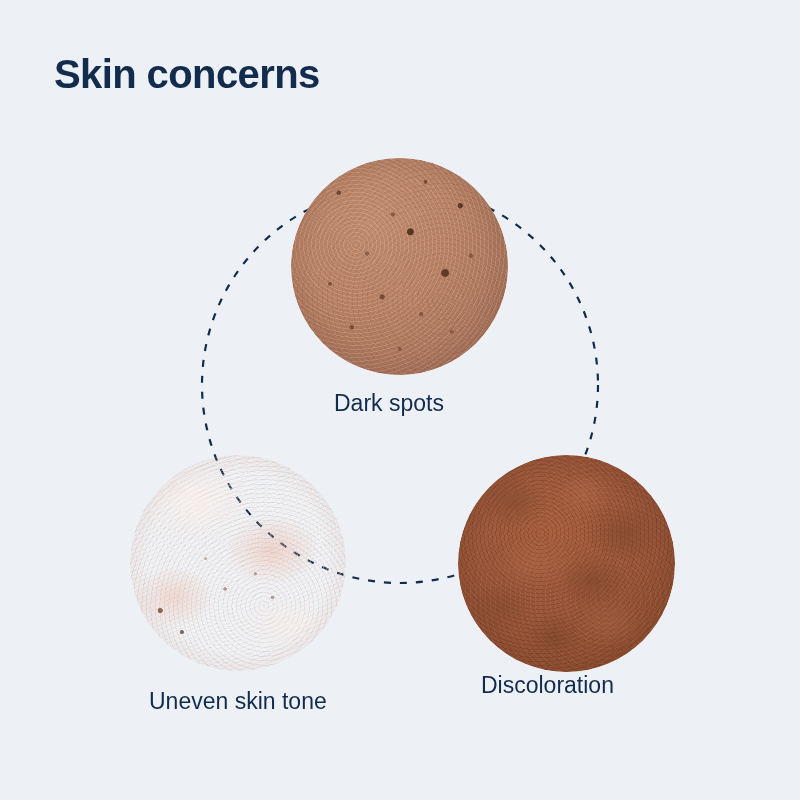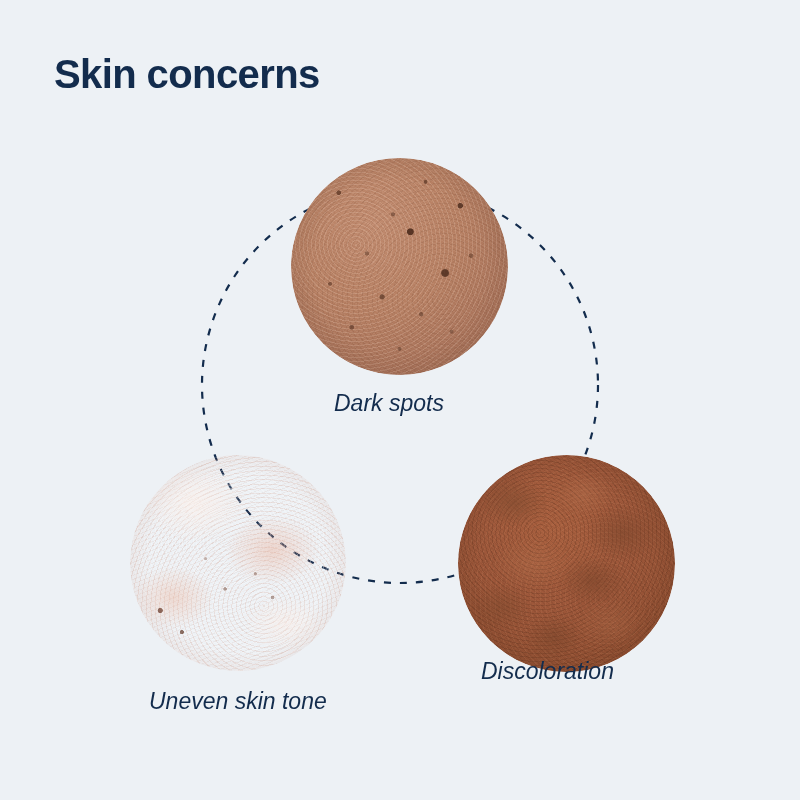--- a/index.html
+++ b/index.html
@@ -55,21 +55,20 @@
     position: absolute;
     inset: 0;
     border-radius: 50%;
   }
   .node-label {
     position: absolute;
     font-size: 23px;
     color: #132c4d;
     white-space: nowrap;
     line-height: 1;
-    font-style: italic;
   }
 
   
   #photo-dark-spots { left: 291px; top: 158px; width: 217px; height: 217px; }
   #photo-dark-spots .base {
     background:
       radial-gradient(circle at 38% 30%, #c08a6e 0%, #b67f62 42%, #a9735a 72%, #9a6650 100%);
   }
   #photo-dark-spots .tex1 {
     background-image:
@@ -156,21 +155,21 @@
       repeating-linear-gradient(42deg, rgba(66,34,18,0.10) 0 1px, transparent 1px 3px),
       repeating-linear-gradient(-38deg, rgba(208,146,108,0.07) 0 1px, transparent 1px 4px);
   }
   #photo-discoloration .tex3 {
     background:
       radial-gradient(circle at 50% 50%, rgba(0,0,0,0) 56%, rgba(80,42,22,0.22) 86%, rgba(64,32,16,0.32) 100%);
   }
 
   #label-dark-spots { left: 334px; top: 392px; }
   #label-uneven-tone { left: 149px; top: 690px; }
-  #label-discoloration { left: 481px; top: 660px; }
+  #label-discoloration { left: 481px; top: 674px; }
 </style>
 </head>
 <body>
 
 <div class="infographic">
 
   <div class="page-title">Skin concerns</div>
 
   <svg class="dashed-ring" viewBox="0 0 800 800" xmlns="http://www.w3.org/2000/svg">
     <circle cx="400" cy="385" r="198" fill="none" stroke="#132c4d" stroke-width="2.2" stroke-dasharray="7 9" stroke-linecap="butt"></circle>

